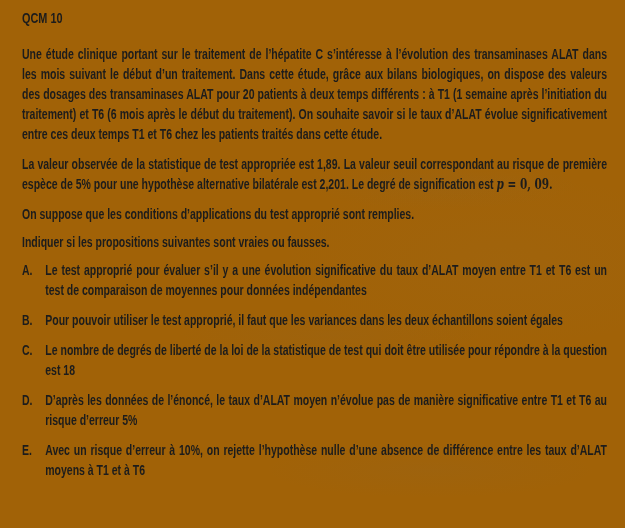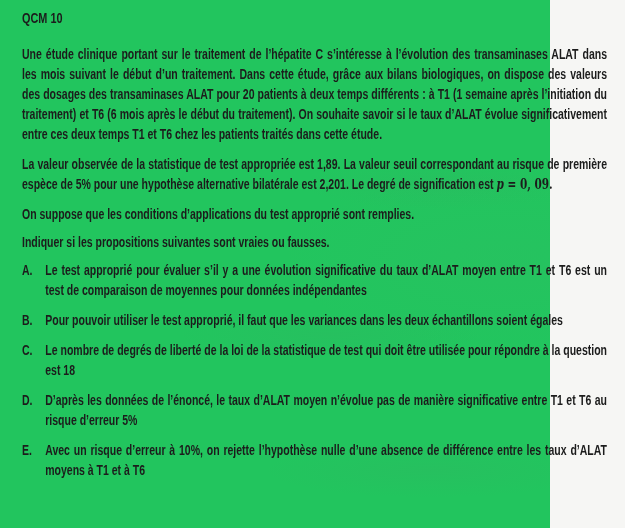--- a/index.html
+++ b/index.html
@@ -5,23 +5,23 @@
   html, body {
     margin: 0;
     padding: 0;
     width: 625px;
     height: 528px;
     overflow: hidden;
     background: #f6f6f4;
   }
   .page {
     position: relative;
-    width: 550px;
+    width: 625px;
     height: 528px;
-    background: #22c55e;
+    background: #a16207;
     font-family: "Liberation Sans", sans-serif;
     font-weight: bold;
     color: #1c1c1c;
   }
   
   .page::before {
     content: "";
     position: absolute;
     inset: 0;
     pointer-events: none;

